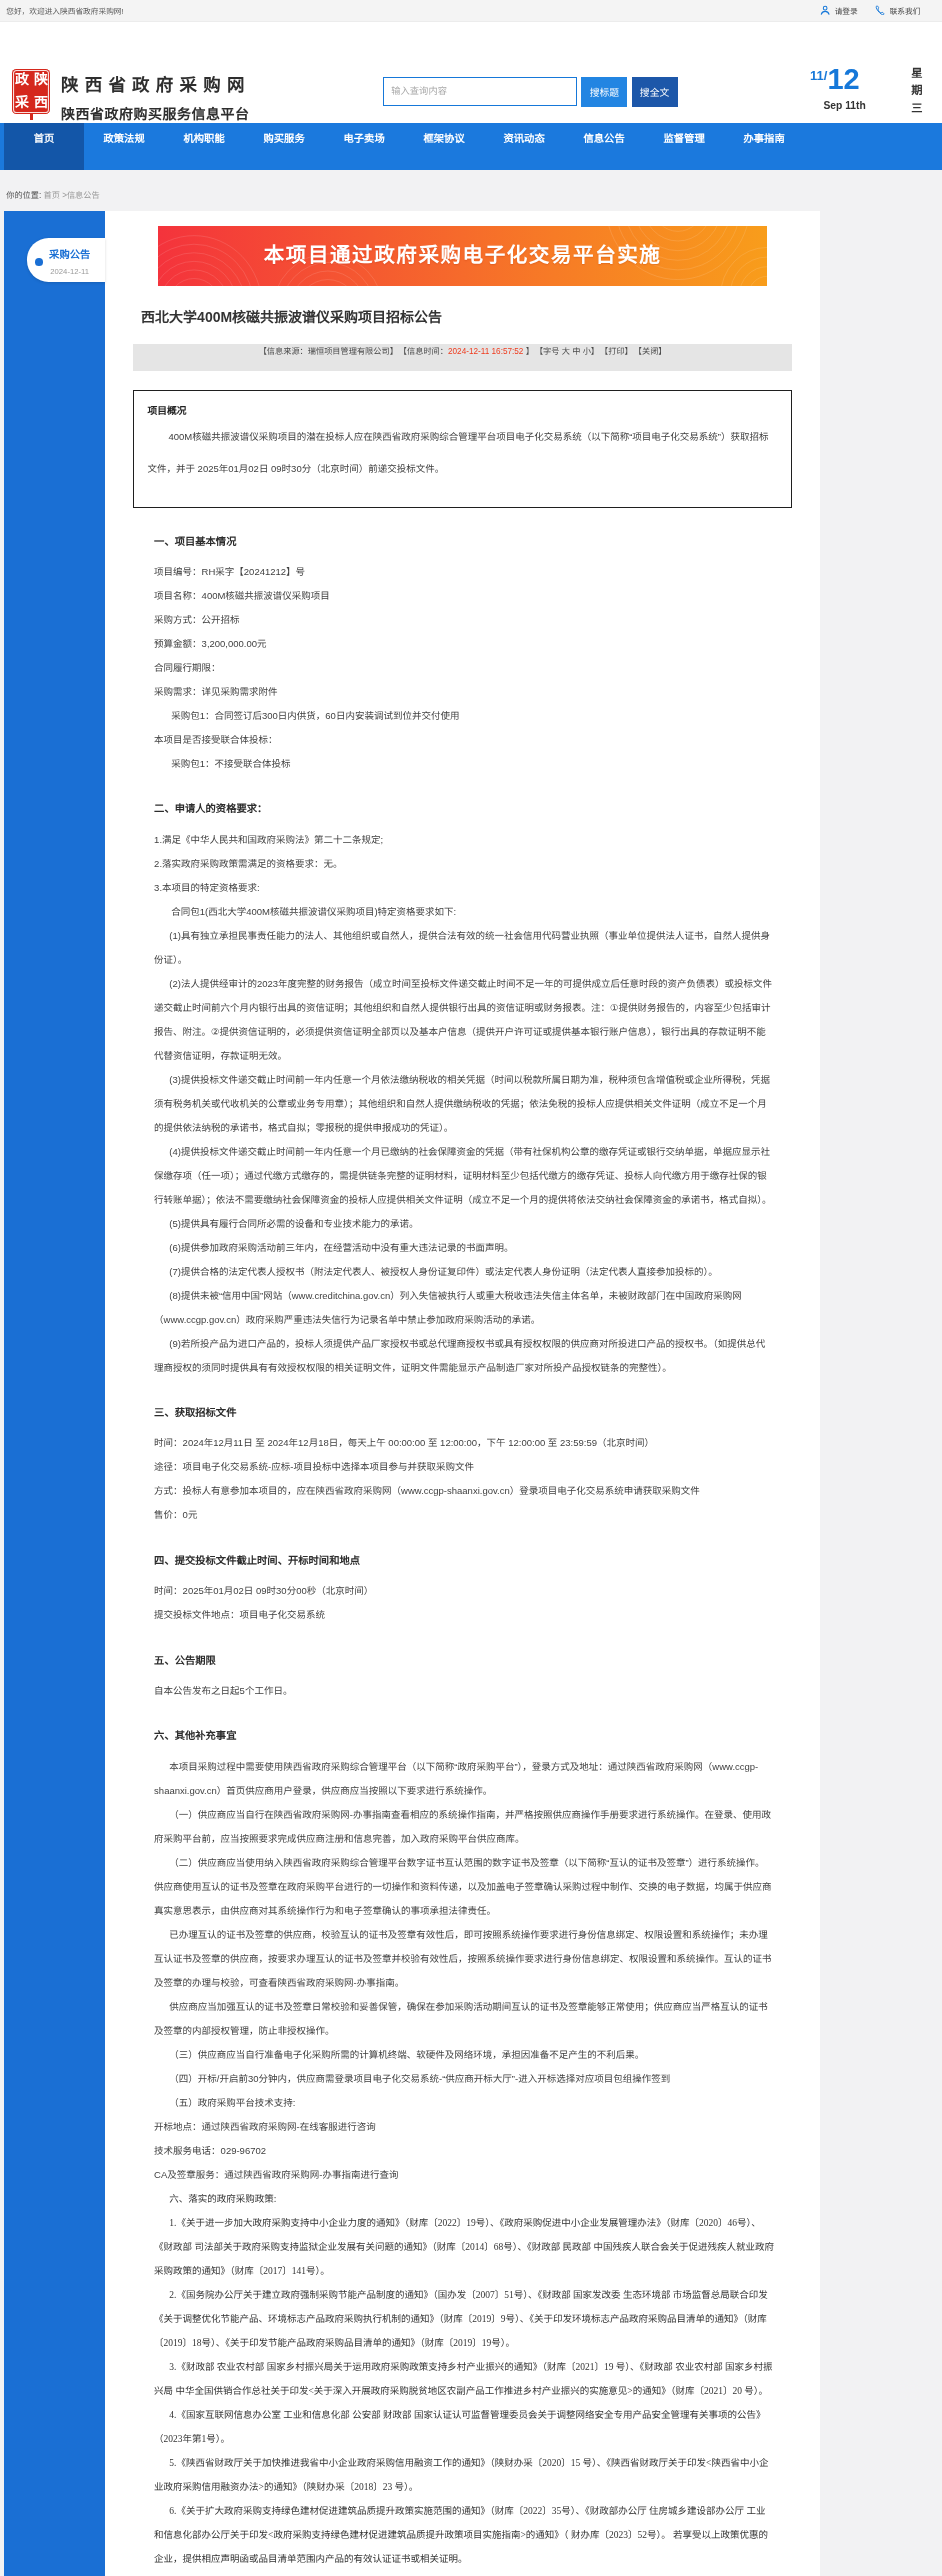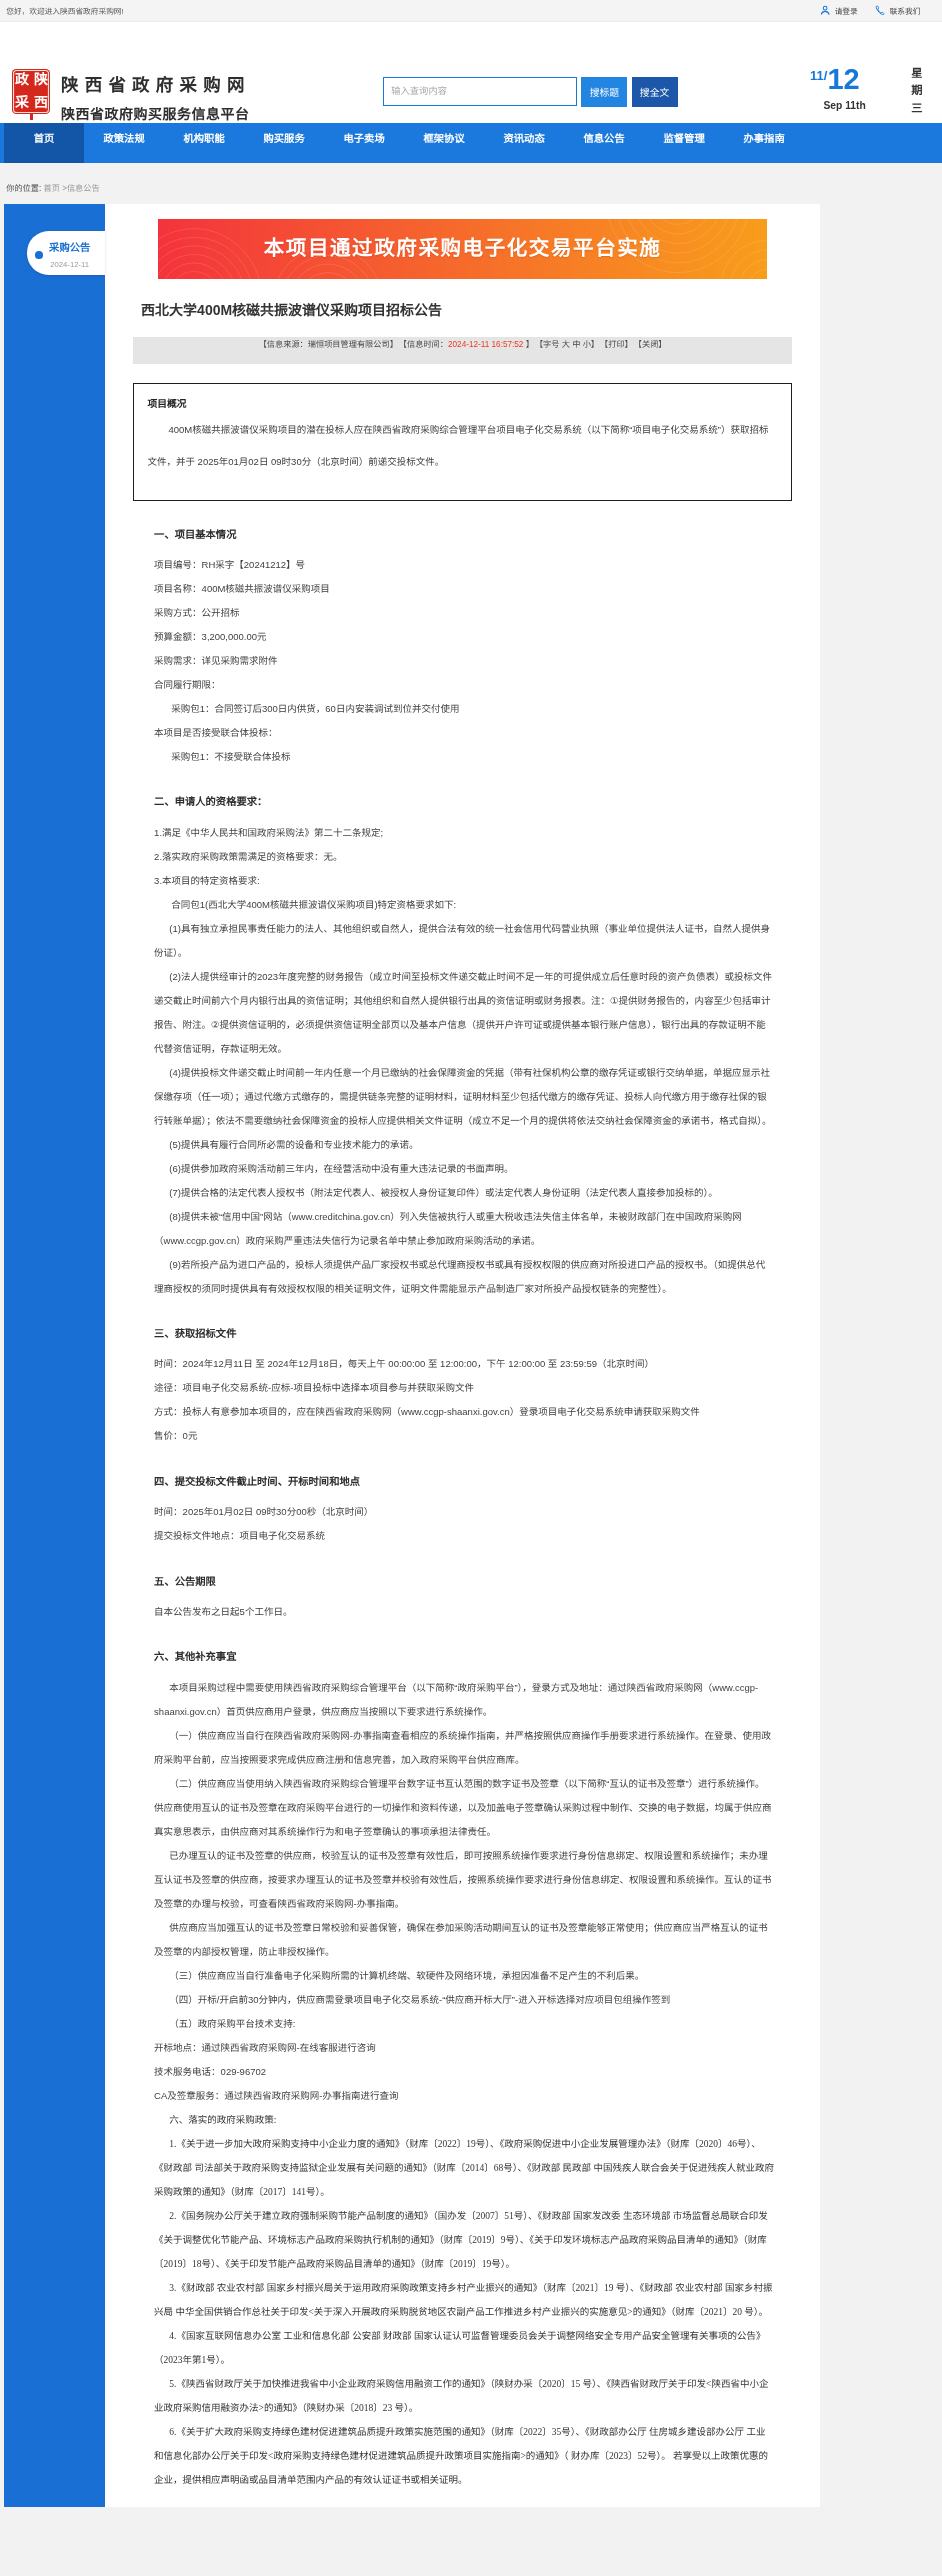--- a/index.html
+++ b/index.html
@@ -28,21 +28,21 @@
   .btn-title{background:#2285e2;}
   .btn-full{background:#1d57a9;}
   .date-block{position:absolute;left:810px;top:43px;width:77px;color:#1678d9;}
   .date-num{font-weight:bold;line-height:1;}
   .date-num .m{font-size:13px;vertical-align:9.3px;}
   .date-num .d{font-size:29px;}
   .date-en{font-size:10.3px;font-weight:bold;color:#333;margin-top:6.2px;padding-left:13.4px;}
   .weekday{position:absolute;left:908px;top:45px;writing-mode:vertical-rl;font-size:11.3px;font-weight:bold;color:#333;letter-spacing:6.2px;}
 
   
-  .nav{height:40px;background:#1b79dd;display:flex;padding-left:4.1px;}
+  .nav{height:47px;background:#1b79dd;display:flex;padding-left:4.1px;}
   .nav-item{width:80px;text-align:center;line-height:32px;color:#fff;font-size:10.3px;font-weight:bold;cursor:pointer;text-decoration:none;}
   .nav-item.active{background:#1356a8;}
 
   
   .crumb{padding:18.5px 0 0 6.2px;font-size:8.2px;}
   .crumb .pre{color:#4f4f4f;}
   .crumb .path{color:#979797;}
 
   
   .content{display:flex;align-items:stretch;padding:11.3px 0 0 4.1px;}
@@ -197,32 +197,33 @@
         <div class="overview-title">项目概况</div>
         <div class="overview-text">400M核磁共振波谱仪采购项目的潜在投标人应在陕西省政府采购综合管理平台项目电子化交易系统（以下简称“项目电子化交易系统”）获取招标文件，并于 2025年01月02日 09时30分（北京时间）前递交投标文件。</div>
       </div>
 
       <div class="sections" id="sections">
           <div class="sec-heading">一、项目基本情况</div>
           <div class="para">项目编号：RH采字【20241212】号</div>
           <div class="para">项目名称：400M核磁共振波谱仪采购项目</div>
           <div class="para">采购方式：公开招标</div>
           <div class="para">预算金额：3,200,000.00元</div>
+          <div class="para">合同履行期限：</div>
           <div class="para">采购需求：详见采购需求附件</div>
-          <div class="para">合同履行期限：</div>
           <div class="para ind">采购包1：合同签订后300日内供货，60日内安装调试到位并交付使用</div>
           <div class="para">本项目是否接受联合体投标：</div>
           <div class="para ind">采购包1：不接受联合体投标</div>
           <div class="sec-heading">二、申请人的资格要求：</div>
           <div class="para">1.满足《中华人民共和国政府采购法》第二十二条规定;</div>
           <div class="para">2.落实政府采购政策需满足的资格要求：无。</div>
           <div class="para">3.本项目的特定资格要求:</div>
           <div class="para ind">合同包1(西北大学400M核磁共振波谱仪采购项目)特定资格要求如下:</div>
           <div class="para wrapind">(1)具有独立承担民事责任能力的法人、其他组织或自然人，提供合法有效的统一社会信用代码营业执照（事业单位提供法人证书，自然人提供身份证）。</div>
           <div class="para wrapind">(2)法人提供经审计的2023年度完整的财务报告（成立时间至投标文件递交截止时间不足一年的可提供成立后任意时段的资产负债表）或投标文件递交截止时间前六个月内银行出具的资信证明；其他组织和自然人提供银行出具的资信证明或财务报表。注：①提供财务报告的，内容至少包括审计报告、附注。②提供资信证明的，必须提供资信证明全部页以及基本户信息（提供开户许可证或提供基本银行账户信息），银行出具的存款证明不能代替资信证明，存款证明无效。</div>
+          <div class="para wrapind">(3)提供投标文件递交截止时间前一年内任意一个月依法缴纳税收的相关凭据（时间以税款所属日期为准，税种须包含增值税或企业所得税，凭据须有税务机关或代收机关的公章或业务专用章）；其他组织和自然人提供缴纳税收的凭据；依法免税的投标人应提供相关文件证明（成立不足一个月的提供依法纳税的承诺书，格式自拟；零报税的提供申报成功的凭证）。</div>
           <div class="para wrapind">(4)提供投标文件递交截止时间前一年内任意一个月已缴纳的社会保障资金的凭据（带有社保机构公章的缴存凭证或银行交纳单据，单据应显示社保缴存项（任一项）；通过代缴方式缴存的，需提供链条完整的证明材料，证明材料至少包括代缴方的缴存凭证、投标人向代缴方用于缴存社保的银行转账单据）；依法不需要缴纳社会保障资金的投标人应提供相关文件证明（成立不足一个月的提供将依法交纳社会保障资金的承诺书，格式自拟）。</div>
           <div class="para wrapind">(5)提供具有履行合同所必需的设备和专业技术能力的承诺。</div>
           <div class="para wrapind">(6)提供参加政府采购活动前三年内，在经营活动中没有重大违法记录的书面声明。</div>
           <div class="para wrapind">(7)提供合格的法定代表人授权书（附法定代表人、被授权人身份证复印件）或法定代表人身份证明（法定代表人直接参加投标的）。</div>
           <div class="para wrapind">(8)提供未被“信用中国”网站（www.creditchina.gov.cn）列入失信被执行人或重大税收违法失信主体名单，未被财政部门在中国政府采购网（www.ccgp.gov.cn）政府采购严重违法失信行为记录名单中禁止参加政府采购活动的承诺。</div>
           <div class="para wrapind">(9)若所投产品为进口产品的，投标人须提供产品厂家授权书或总代理商授权书或具有授权权限的供应商对所投进口产品的授权书。（如提供总代理商授权的须同时提供具有有效授权权限的相关证明文件，证明文件需能显示产品制造厂家对所投产品授权链条的完整性）。</div>
           <div class="sec-heading">三、获取招标文件</div>
           <div class="para">时间：2024年12月11日 至 2024年12月18日，每天上午 00:00:00 至 12:00:00，下午 12:00:00 至 23:59:59（北京时间）</div>
           <div class="para">途径：项目电子化交易系统-应标-项目投标中选择本项目参与并获取采购文件</div>
           <div class="para">方式：投标人有意参加本项目的，应在陕西省政府采购网（www.ccgp-shaanxi.gov.cn）登录项目电子化交易系统申请获取采购文件</div>

